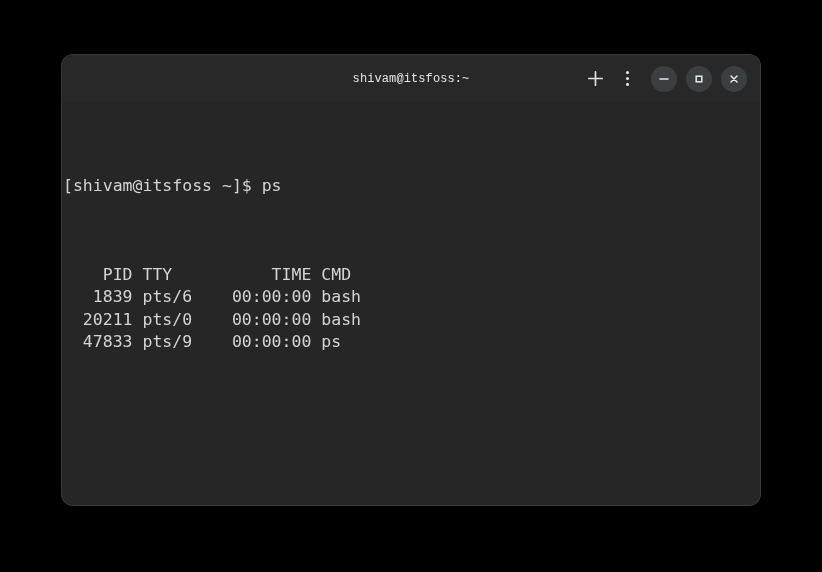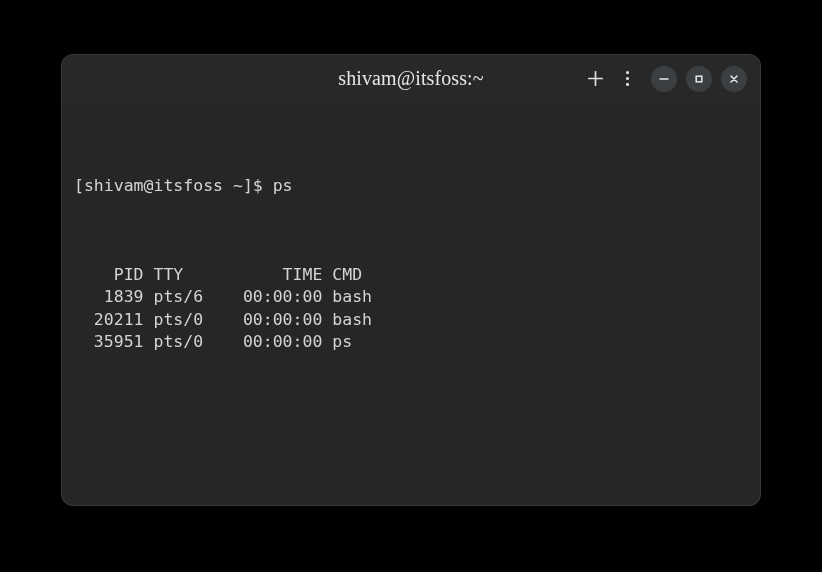--- a/index.html
+++ b/index.html
@@ -33,22 +33,22 @@
   #title-bar {
     height: 47px;
     flex: 0 0 47px;
     background: #282828;
     position: relative;
     display: flex;
     align-items: center;
     justify-content: center;
   }
   #window-title {
-    font-family: Liberation Serif, serif;
-    font-size: 20px;
+    font-family: Liberation Mono, monospace;
+    font-size: 12px;
     color: #e6e6e6;
     letter-spacing: 0.1px;
     user-select: none;
   }
   .titlebar-right {
     position: absolute;
     right: 13px;
     top: 0;
     height: 47px;
     display: flex;
@@ -82,21 +82,21 @@
     flex: 1 1 auto;
     padding: 6px 0 0 0;
     font-family: "DejaVu Sans Mono", monospace;
     font-size: 16.5px;
     line-height: 22.3px;
     color: #d4d4d4;
     white-space: pre;
     position: relative;
   }
   .term-line {
-    padding-left: 12px;
+    padding-left: 1px;
     height: 22.3px;
     white-space: pre;
   }
 </style>
 </head>
 <body>
 
 <div id="terminal-window">
 
   <div id="title-bar">
@@ -136,21 +136,21 @@
         </svg>
       </div>
 
     </div>
   </div>
 
   <div id="terminal-body">
 
     <div class="term-line"><span>[shivam@itsfoss ~]$ </span><span>ps</span></div>
 
-    <div id="ps-output"><div class="term-line">    PID TTY          TIME CMD</div><div class="term-line">   1839 pts/6    00:00:00 bash</div><div class="term-line">  20211 pts/0    00:00:00 bash</div><div class="term-line">  35951 pts/0    00:00:00 ps</div></div>
+    <div id="ps-output"><div class="term-line">    PID TTY          TIME CMD</div><div class="term-line">   1839 pts/6    00:00:00 bash</div><div class="term-line">  20211 pts/0    00:00:00 bash</div><div class="term-line">  47833 pts/9    00:00:00 ps</div></div>
 
 
     
 
     
 
   </div>
 </div>
 
 </body></html>

